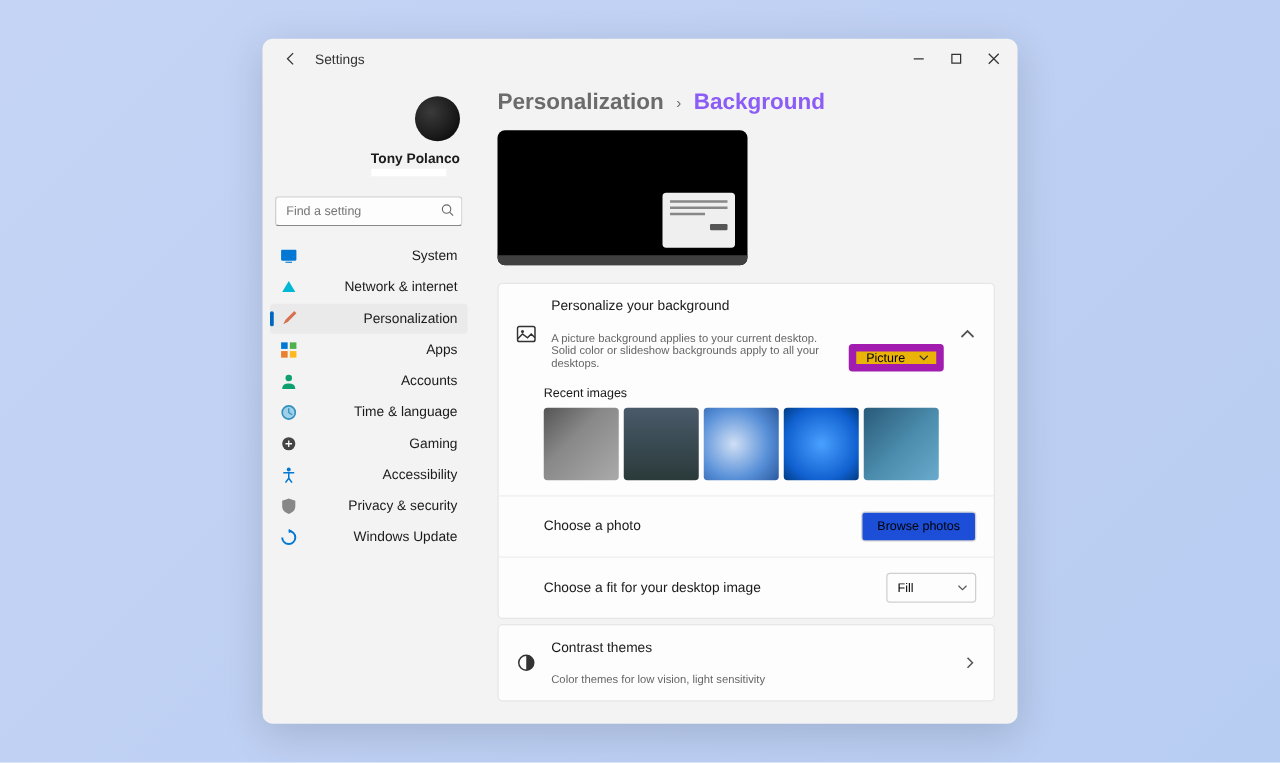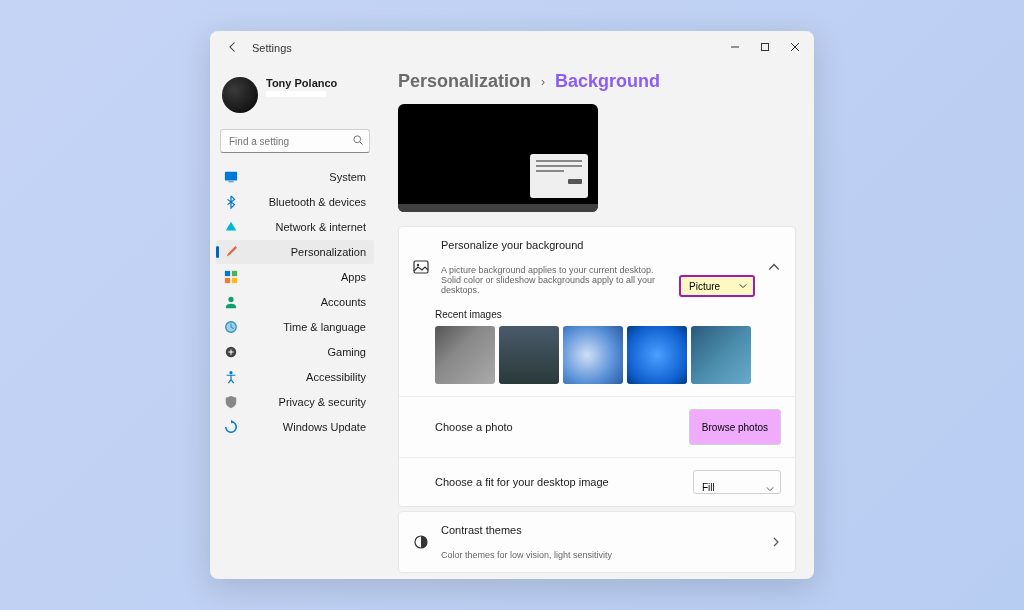--- a/index.html
+++ b/index.html
@@ -7,21 +7,21 @@
 .window { width: 604px; height: 548px; background: #f3f3f3; border-radius: 8px; box-shadow: 0 8px 32px rgba(0,0,0,0.15); overflow: hidden; display: flex; flex-direction: column; position: relative; }
 .titlebar { height: 32px; display: flex; align-items: center; justify-content: space-between; padding: 0 4px; }
 .titlebar-left { display: flex; align-items: flex-end; gap: 12px; padding-left: 12px; }
 .back-btn { width: 14px; height: 14px; display: flex; align-items: center; justify-content: center; cursor: pointer; color: #333; }
 .app-title { font-size: 11px; color: #333; }
 .window-controls { display: flex; gap: 0; }
 .win-ctrl { width: 30px; height: 24px; display: flex; align-items: center; justify-content: center; cursor: pointer; color: #333; }
 .win-ctrl svg { width: 10px; height: 10px; }
 .body { flex: 1; display: flex; overflow: hidden; }
 .sidebar { width: 170px; padding: 10px 6px 10px 6px; display: flex; flex-direction: column; gap: 2px; }
-.profile { display: flex; align-items: flex-start; gap: 8px; padding: 4px 6px 14px 6px; }
+.profile { display: flex; align-items: flex-end; gap: 8px; padding: 4px 6px 14px 6px; flex-direction: column; }
 .avatar { width: 36px; height: 36px; border-radius: 50%; background: radial-gradient(circle at 35% 35%, #3a3a3a 0%, #1a1a1a 60%, #000 100%); }
 .profile-name { font-size: 11px; font-weight: 600; color: #1a1a1a; }
 .profile-sub { width: 60px; height: 6px; background: #fff; margin-top: 2px; }
 .search { position: relative; margin: 0 4px 10px 4px; }
 .search input { width: 100%; height: 24px; border: 1px solid #d0d0d0; border-bottom: 1.5px solid #888; border-radius: 3px; padding: 0 24px 0 8px; font-size: 10px; background: #fdfdfd; outline: none; }
 .search-icon { position: absolute; right: 6px; top: 5px; width: 12px; height: 12px; color: #666; }
 .nav { display: flex; flex-direction: column; gap: 1px; }
 .nav-item { display: flex; align-items: center; gap: 10px; padding: 5px 8px; border-radius: 3px; cursor: pointer; font-size: 11px; color: #1a1a1a; position: relative; justify-content: space-between; }
 .nav-item.active { background: #eaeaea; }
 .nav-item.active::before { content: ""; position: absolute; left: 0; top: 6px; bottom: 6px; width: 2.5px; background: #0067c0; border-radius: 2px; }
@@ -38,35 +38,35 @@
 .preview-win { position: absolute; right: 10px; bottom: 14px; width: 58px; height: 44px; background: #efefef; border-radius: 3px; padding: 6px; display: flex; flex-direction: column; gap: 3px; }
 .preview-win .line { height: 2px; background: #888; }
 .preview-win .line.short { width: 60%; }
 .preview-win .btn { width: 14px; height: 5px; background: #555; border-radius: 1px; align-self: flex-end; margin-top: 4px; }
 .card { background: #fdfdfd; border: 1px solid #e6e6e6; border-radius: 4px; margin-bottom: 4px; }
 .expander-head { display: flex; align-items: center; padding: 10px 14px; gap: 12px; }
 .exp-icon { width: 16px; height: 16px; color: #333; flex-shrink: 0; }
 .exp-text { flex: 1; }
 .exp-title { font-size: 11px; color: #1a1a1a; }
 .exp-desc { font-size: 9px; color: #666; margin-top: 14px; }
-.bg-select { width: 76px; height: 22px; border: 2px solid #a21caf; border-radius: 3px; display: flex; align-items: center; justify-content: space-between; padding: 0 6px 0 8px; font-size: 10px; background: #fef9c3; cursor: pointer; margin-top: 38px; }
+.bg-select { width: 76px; height: 22px; border: 6px solid #a21caf; border-radius: 3px; display: flex; align-items: center; justify-content: space-between; padding: 0 6px 0 8px; font-size: 10px; background: #eab308; cursor: pointer; margin-top: 38px; }
 .chev-exp { width: 14px; color: #555; cursor: pointer; }
 .expander-body { padding: 2px 14px 12px 36px; }
 .subhead { font-size: 10px; color: #1a1a1a; margin-bottom: 6px; }
 .thumbs { display: flex; gap: 4px; }
 .thumb { width: 60px; height: 58px; border-radius: 3px; cursor: pointer; }
 .t1 { background: linear-gradient(135deg, #555 0%, #888 40%, #aaa 100%); }
 .t2 { background: linear-gradient(180deg, #4a5a6a 0%, #2a3a3a 100%); }
 .t3 { background: radial-gradient(circle at 40% 50%, #d0dff5 0%, #5890d8 60%, #2a5aa0 100%); }
 .t4 { background: radial-gradient(circle at 50% 50%, #4aa0ff 0%, #1060d0 70%, #003a80 100%); }
 .t5 { background: linear-gradient(135deg, #2a5a7a 0%, #4a8aaa 50%, #6aaacc 100%); }
 .row { display: flex; align-items: center; justify-content: space-between; padding: 12px 14px 12px 36px; border-top: 1px solid #eee; }
 .row-label { font-size: 11px; color: #1a1a1a; }
-.btn-outline { height: 36px; padding: 0 12px; border: 1px solid #d0d0d0; border-radius: 3px; background: #f0abfc; font-size: 10px; cursor: pointer; }
-.select { height: 24px; width: 88px; border: 1px solid #d0d0d0; border-radius: 3px; background: #fdfdfd; display: flex; align-items: flex-end; justify-content: space-between; padding: 0 6px 0 8px; font-size: 10px; cursor: pointer; }
+.btn-outline { height: 24px; padding: 0 12px; border: 1px solid #d0d0d0; border-radius: 3px; background: #1d4ed8; font-size: 10px; cursor: pointer; }
+.select { height: 24px; width: 72px; border: 1px solid #d0d0d0; border-radius: 3px; background: #fdfdfd; display: flex; align-items: center; justify-content: space-between; padding: 0 6px 0 8px; font-size: 10px; cursor: pointer; }
 .section-label { font-size: 11px; font-weight: 600; color: #1a1a1a; margin: 16px 0 8px 2px; }
 .link-row { display: flex; align-items: center; padding: 12px 14px; gap: 12px; cursor: pointer; }
 .link-row .chev-right { margin-left: auto; color: #555; }
 </style>
 </head>
 <body>
 
 <div class="window">
   <div class="titlebar">
     <div class="titlebar-left">
@@ -114,28 +114,20 @@
       </div>
       <div class="nav">
         <div class="nav-item">
           <span class="nav-icon">
               <svg viewBox="0 0 16 16" width="14" height="14">
                 <rect x="1" y="2" width="14" height="10" rx="1" fill="#0078d4"></rect>
                 <rect x="5" y="13" width="6" height="1" fill="#0078d4"></rect>
               </svg>
             </span>
           <span>System</span>
-        </div>
-        <div class="nav-item">
-          <span class="nav-icon">
-              <svg viewBox="0 0 16 16" width="14" height="14">
-                <path d="M8 1 L8 15 L12 11 L4 5 M8 1 L12 5 L4 11" stroke="#0078d4" stroke-width="1.4" fill="none"></path>
-              </svg>
-            </span>
-          <span>Bluetooth &amp; devices</span>
         </div>
         <div class="nav-item">
           <span class="nav-icon">
               <svg viewBox="0 0 16 16" width="14" height="14">
                 <path d="M8 2 L2 12 L14 12 Z" fill="#00b8d4"></path>
               </svg>
             </span>
           <span>Network &amp; internet</span>
         </div>
         <div class="nav-item active">

